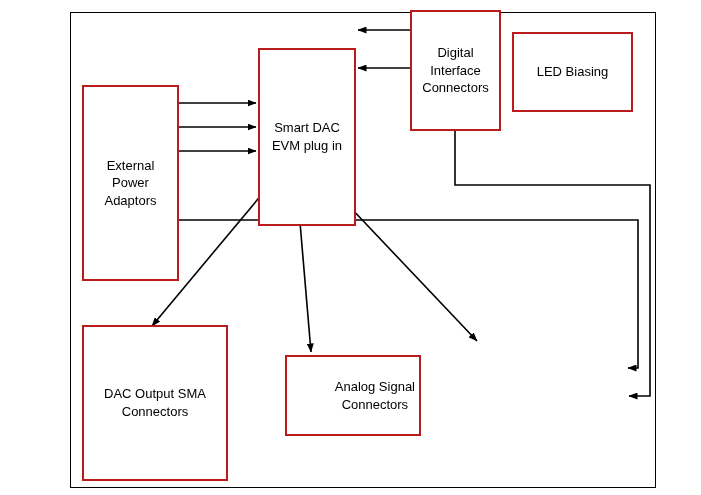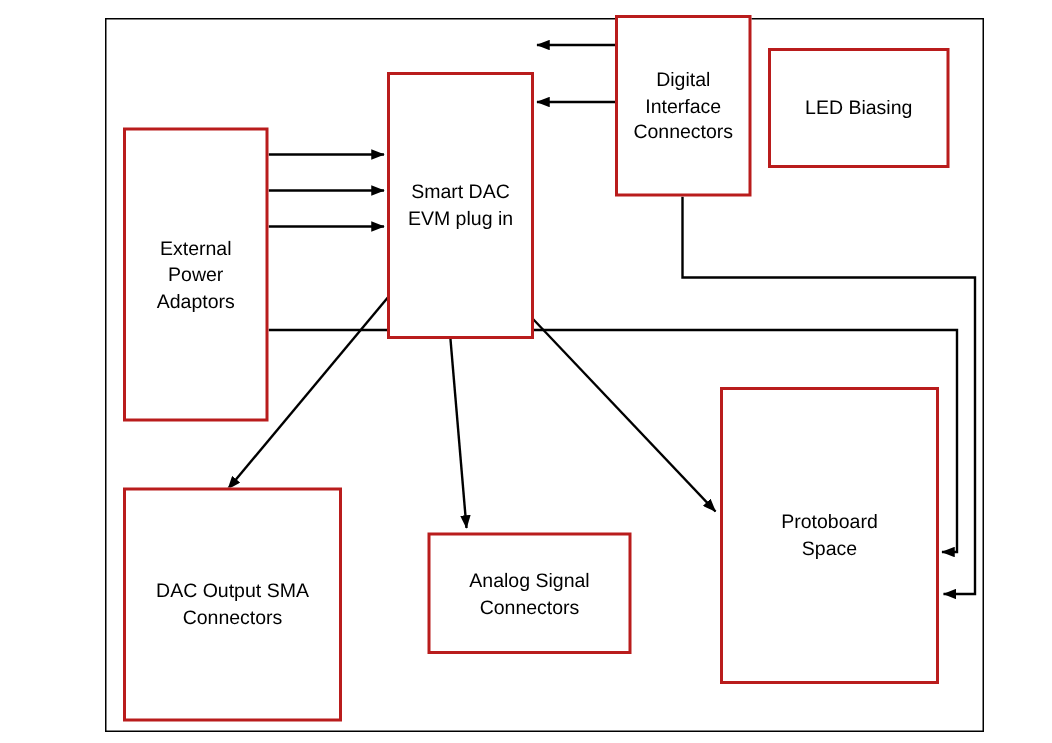--- a/index.html
+++ b/index.html
@@ -54,21 +54,21 @@
     font-size: 13px;
     line-height: 1.35;
     white-space: pre-line;
     padding: 2px 4px;
   }
   .box-smart-dac        { left: 258px; top: 8px;   width: 98px;  height: 178px; margin-top: 40px; }
   .box-digital          { left: 410px; top: 10px;  width: 91px;  height: 121px; }
   .box-led-biasing      { left: 512px; top: 32px;  width: 121px; height: 80px;  }
   .box-external-power   { left: 82px;  top: 85px;  width: 97px;  height: 196px; }
   .box-dac-output-sma   { left: 82px;  top: 325px; width: 146px; height: 156px; }
-  .box-analog-signal    { left: 285px; top: 355px; width: 136px; height: 81px;  }
+  .box-analog-signal    { left: 285px; top: 355px; width: 136px; height: 81px; justify-content: flex-end;  }
   .box-protoboard       { left: 480px; top: 258px; width: 146px; height: 198px; }
 </style>
 </head>
 <body>
 
 <div class="canvas">
 
   <div class="board-outline"></div>
 
   <svg class="arrows-layer" width="701" height="495" viewBox="0 0 701 495" xmlns="http://www.w3.org/2000/svg">
@@ -120,18 +120,14 @@
   <div class="box box-dac-output-sma">
     <span class="label">DAC Output SMA
 Connectors</span>
   </div>
 
   <div class="box box-analog-signal">
     <span class="label">Analog Signal
 Connectors</span>
   </div>
 
-  <div class="box box-protoboard">
-    <span class="label">Protoboard
-Space</span>
-  </div>
 
 </div>
 
 </body></html>

